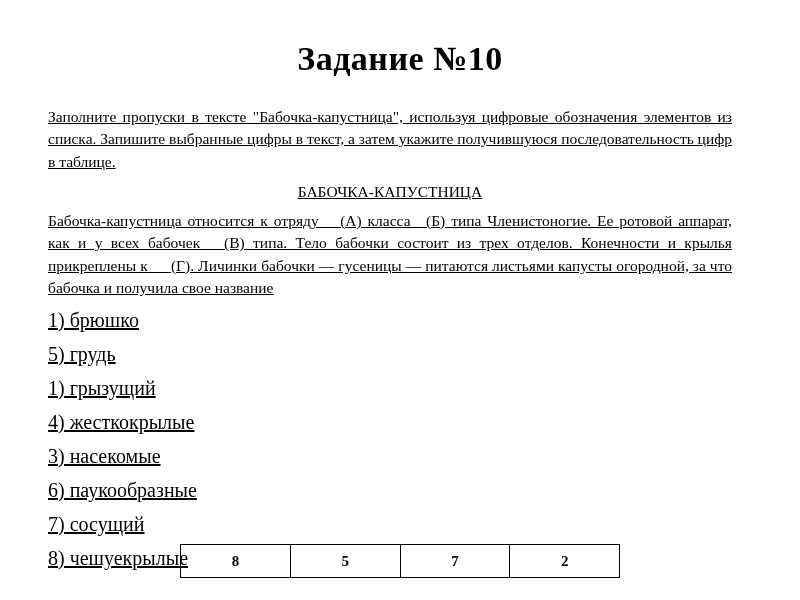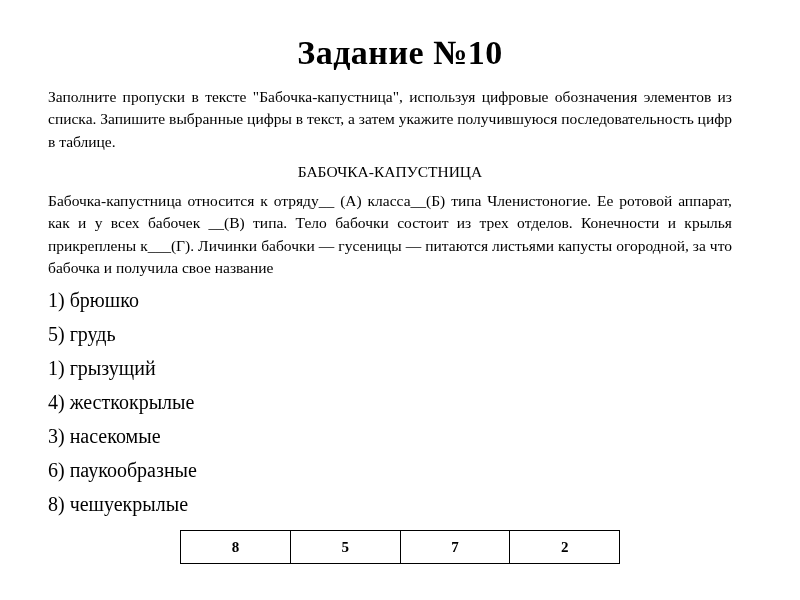--- a/index.html
+++ b/index.html
@@ -19,26 +19,27 @@
     width: 800px;
     height: 600px;
     box-sizing: border-box;
   }
   .title {
     text-align: center;
     font-family: "Liberation Serif", serif;
     font-size: 34px;
     font-weight: bold;
     letter-spacing: 0.5px;
-    margin: 0;
-    padding-top: 34px;
+    margin: 14px;
+    padding-top: 26px;
     padding-bottom: 14px;
   }
   .body-block {
     padding: 0 68px 0 48px;
+    text-decoration: underline;
   }
   .para {
     font-size: 15.5px;
     line-height: 1.45;
     text-align: justify;
     margin: 0 0 2px 0;
   }
   .para-intro {
     margin-bottom: 8px;
   }
@@ -96,20 +97,21 @@
 
     <p class="para">Бабочка-капустница относится к отряду__ (А) класса__(Б) типа Членистоногие. Ее ротовой аппарат, как и у всех бабочек __(В) типа. Тело бабочки состоит из трех отделов. Конечности и крылья прикреплены к___(Г). Личинки бабочки — гусеницы — питаются листьями капусты огородной, за что бабочка и получила свое название</p>
 
     <ul class="list">
       <li>1) брюшко</li>
       <li>5) грудь</li>
       <li>1) грызущий</li>
       <li>4) жесткокрылые</li>
       <li>3) насекомые</li>
       <li>6) паукообразные</li>
+      <li>7) сосущий</li>
       <li>8) чешуекрылые</li>
     </ul>
 
   </div>
 
   <div class="answer-wrap">
     <table class="answers">
       <tbody>
         <tr>
           <td>8</td>

